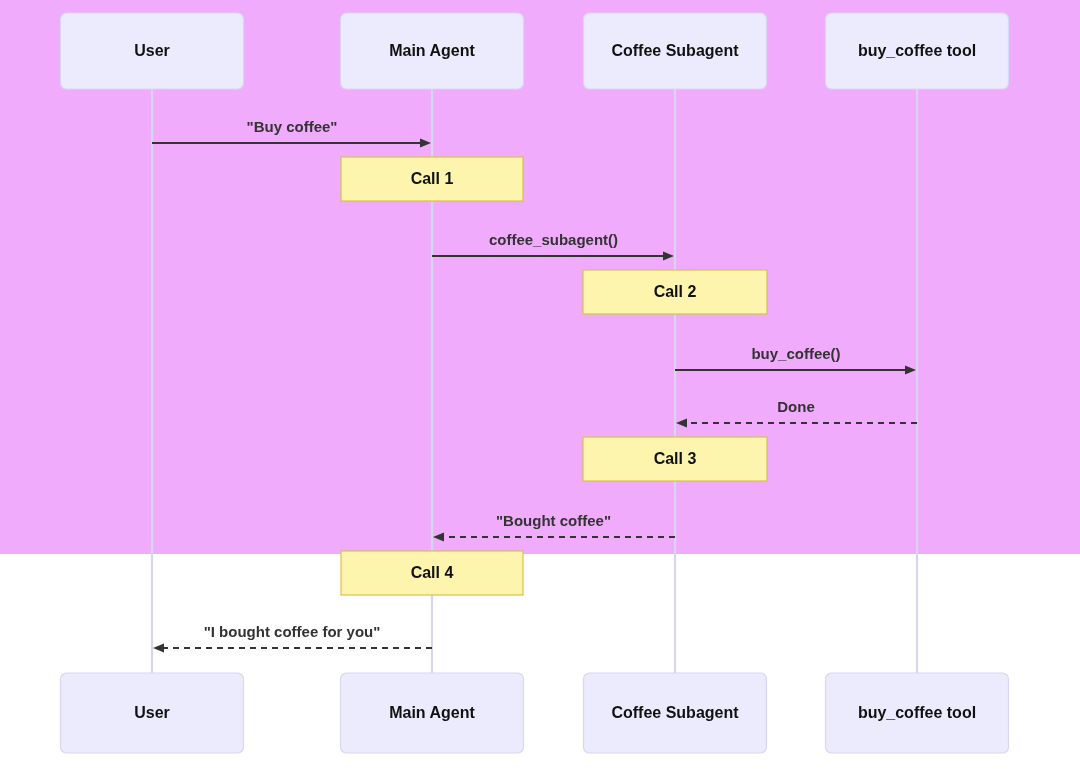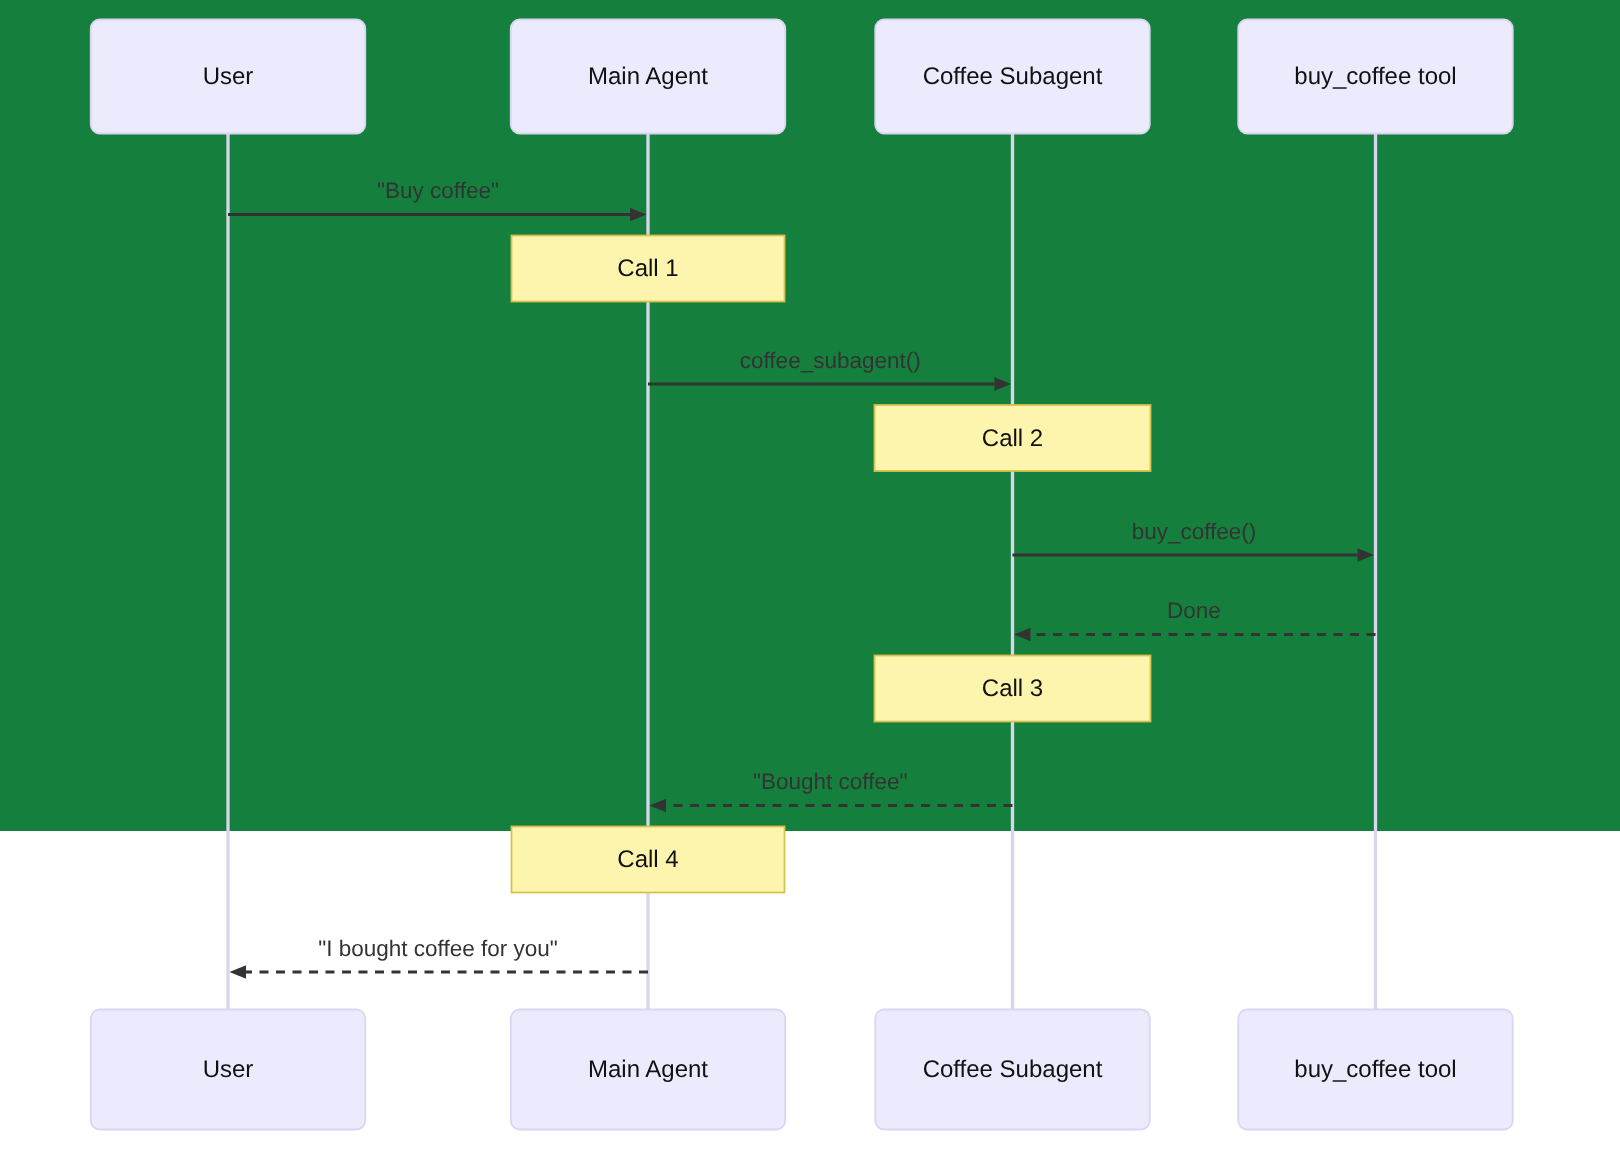--- a/index.html
+++ b/index.html
@@ -11,21 +11,22 @@
   body {
     font-family: "Liberation Sans", sans-serif;
     width: 1080px;
     height: 774px;
     overflow: hidden;
   }
   #diagram-root {
     position: relative;
     width: 1080px;
     height: 554px;
-    background: #15803d;
+    background: #f0abfc;
+    font-weight: bold;
   }
   svg.diagram-svg {
     position: absolute;
     left: 0;
     top: 0;
     width: 1080px;
     height: 774px;
     display: block;
   }
   .participant-box {

